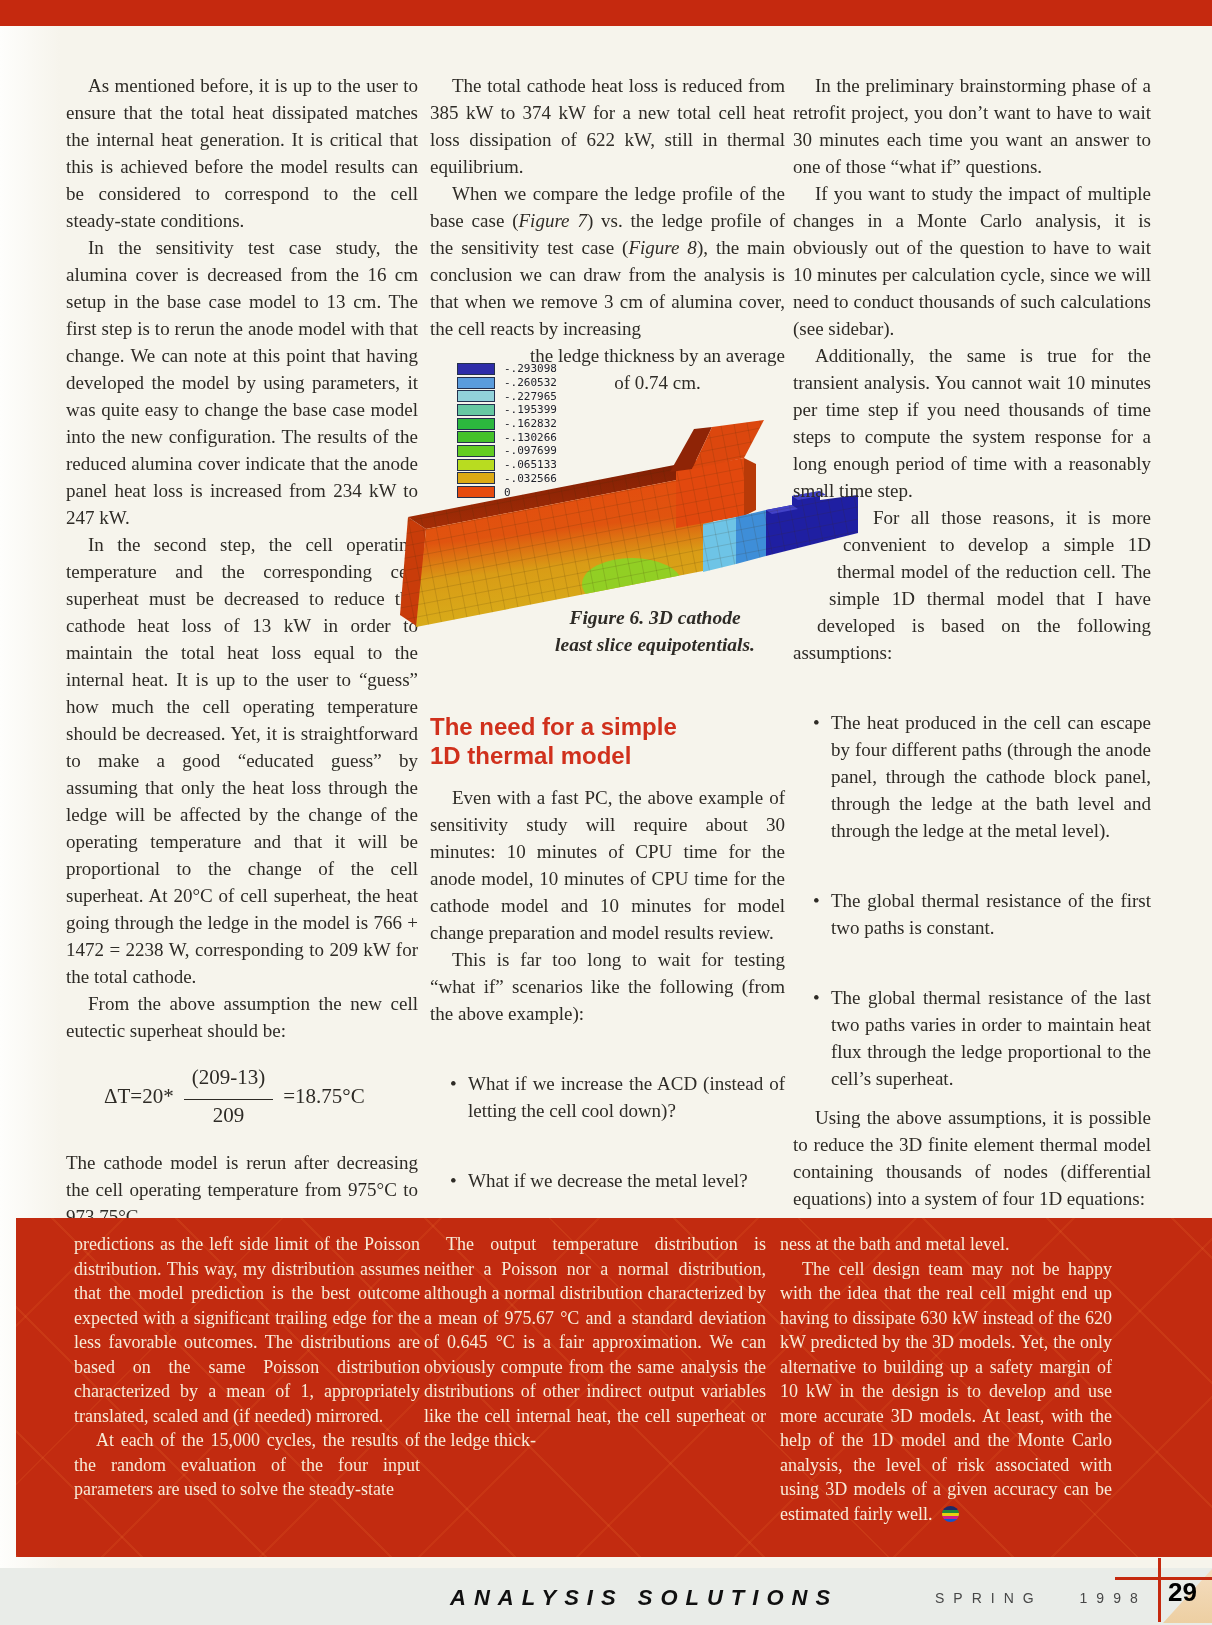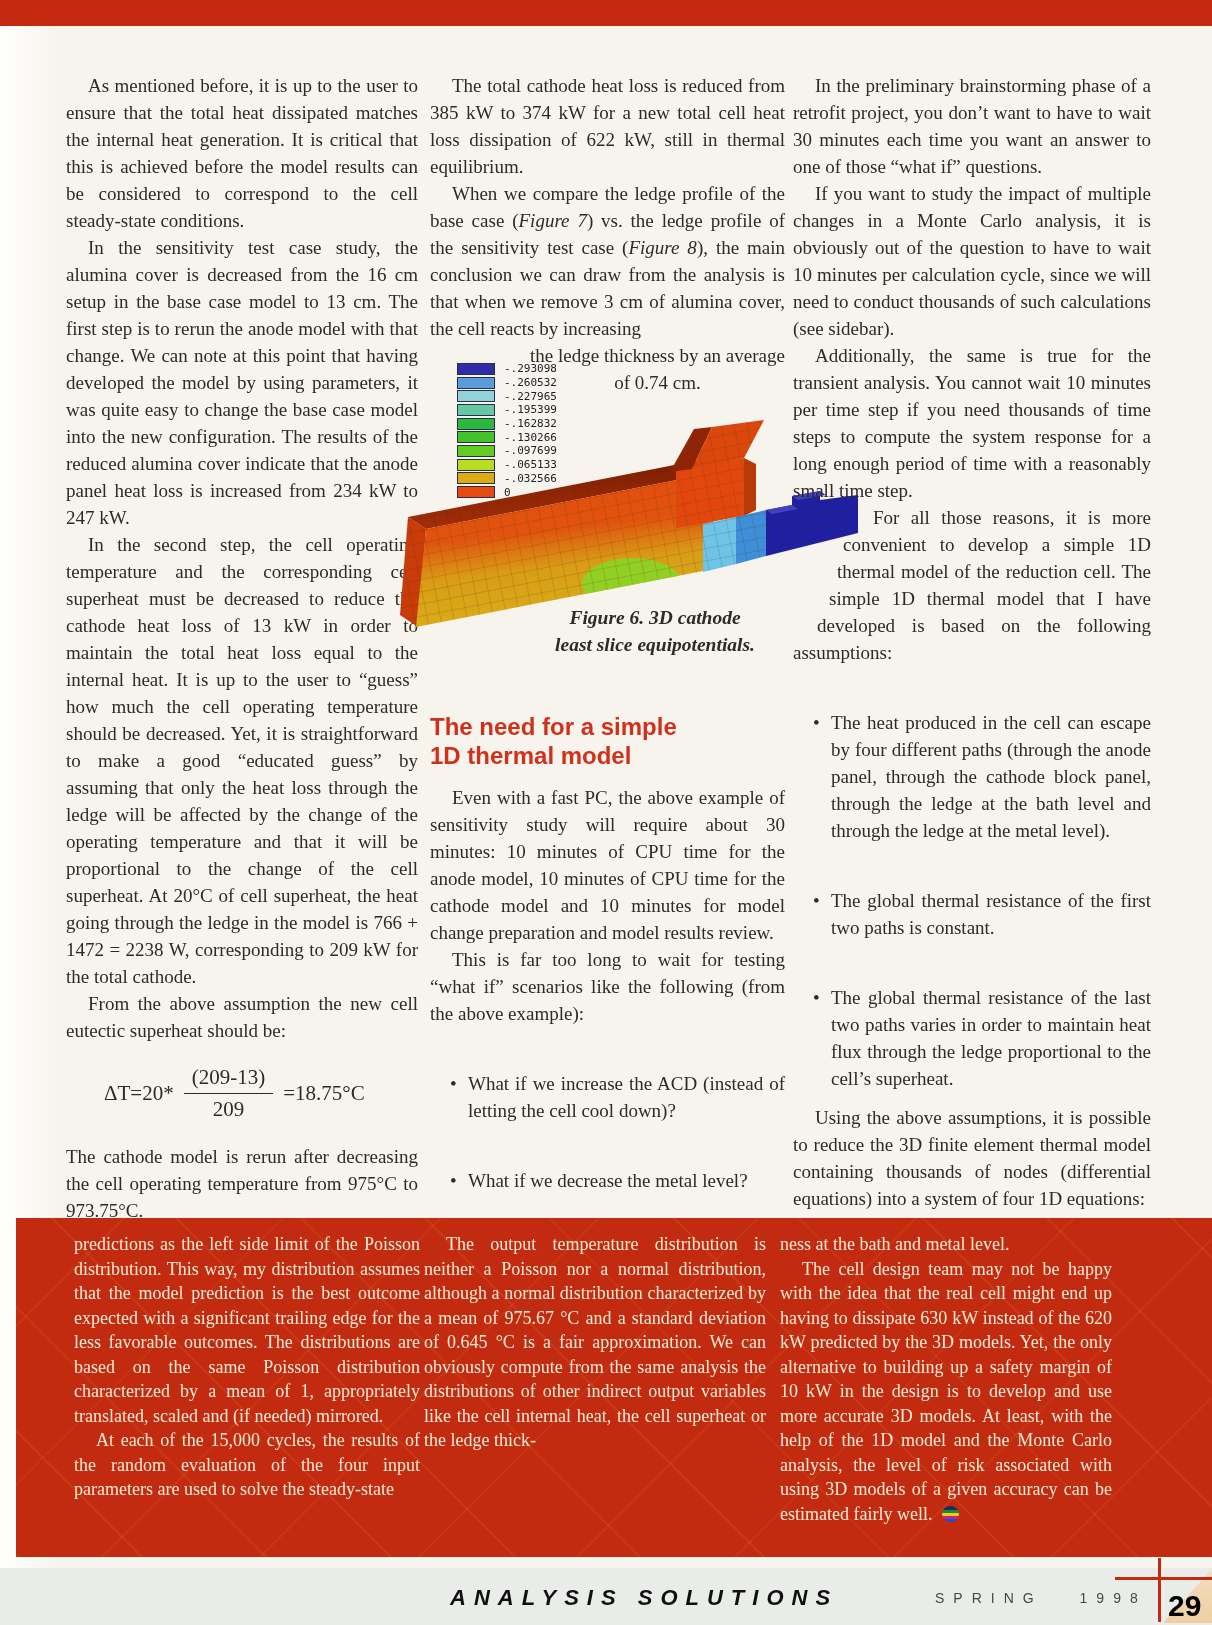--- a/index.html
+++ b/index.html
@@ -18,21 +18,21 @@
   
   .redhead{font-family:"Liberation Sans",sans-serif;font-weight:bold;color:#d0301c;
            font-size:24px;line-height:29px;text-align:left;margin:0 0 14px 0;}
   
   ul.blist{list-style:none;margin:14px 0 0 14px;padding:0;text-align:justify;}
   ul.blist li{position:relative;padding-left:24px;margin-bottom:9px;margin-top:43px;}
   ul.blist li:before{content:"\2022";position:absolute;left:6px;}
   
   .equation{display:flex;align-items:center;font-size:21px;margin:20px 0 20px 38px;text-indent:0;}
   .frac{display:inline-flex;flex-direction:column;text-align:center;margin:0 10px;}
-  .frac .num{border-bottom:1.6px solid #2e2b26;padding:0 8px 2px 8px;}
+  .frac .num{border-bottom:1.6px solid #2e2b26;padding:0 8px 8px 8px;}
   .frac .den{padding-top:2px;}
   .q-eq{font-size:20px;margin:12px 0 0 2px;text-indent:0;text-align:left;}
   .q-eq sub{font-size:11.5px;letter-spacing:.4px;}
   
   #legend{position:absolute;left:418px;top:362px;font-family:"DejaVu Sans Mono",monospace;
           font-size:11px;color:#20222c;}
   #legend .row{display:flex;align-items:center;height:13.7px;padding-left:39px;}
   #legend .sw{display:inline-block;width:36px;height:10px;border:1px solid #24304d;margin-right:9px;}
   
   #caption{position:absolute;left:505px;top:604px;width:300px;text-align:center;
@@ -52,21 +52,21 @@
   #sb3{left:764px;width:332px;}
   .endicon{display:inline-block;width:17px;height:16px;border-radius:50%;margin-left:10px;vertical-align:-2px;
     background:linear-gradient(180deg,#1b2a66 0 22%,#1f8a3c 22% 42%,#e8d010 42% 62%,#d01f8a 62% 80%,#1453c8 80% 100%);}
   
   #footerband{position:absolute;left:0;top:1568px;width:1212px;height:57px;background:#e9ece8;}
   #mag-title{position:absolute;left:450px;top:1585px;font-family:"Liberation Sans",sans-serif;
              font-style:italic;font-weight:bold;font-size:22px;letter-spacing:8px;color:#101010;}
   #issue{position:absolute;left:935px;top:1590px;font-family:"Liberation Sans",sans-serif;
          font-size:14px;letter-spacing:9px;word-spacing:24px;color:#474747;}
   #pagenum{position:absolute;left:1168px;top:1577px;font-family:"Liberation Sans",sans-serif;
-           font-weight:bold;font-size:30px;color:#000;margin-top:12px;}
+           font-weight:bold;font-size:26px;color:#000;}
   .wedge{position:absolute;left:1163px;top:1569px;width:49px;height:54px;
          background:linear-gradient(#f4ddc0,#edcfa2);clip-path:polygon(100% 0,100% 100%,0 100%);}
   .vline{position:absolute;left:1158px;top:1558px;width:3px;height:64px;background:#c5290f;}
   .hline{position:absolute;left:1115px;top:1577px;width:97px;height:3px;background:#c5290f;}
   #fig-svg{position:absolute;left:400px;top:412px;}
   em{font-style:italic;}
 </style>
 </head>
 <body>
 

